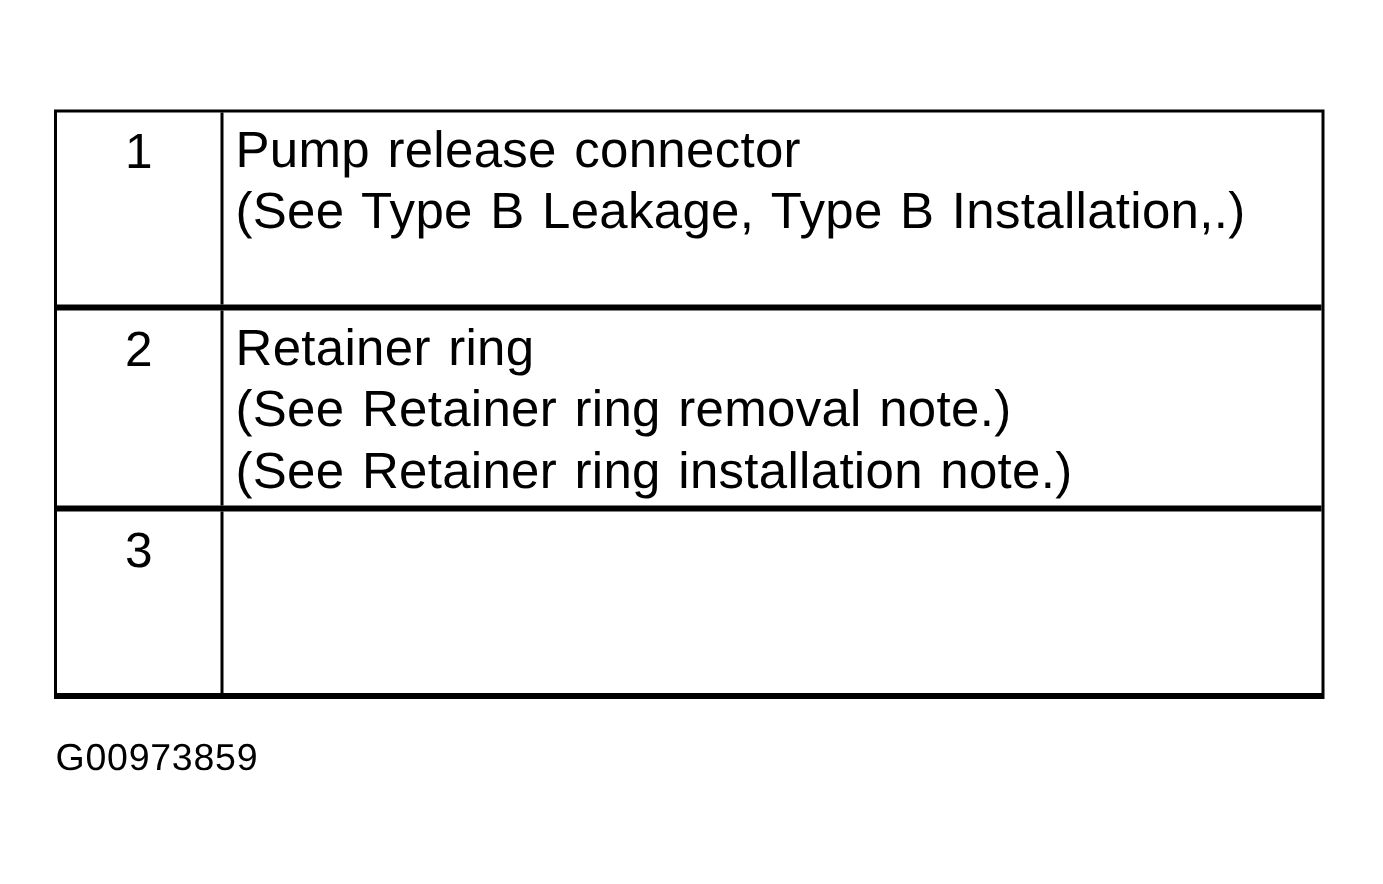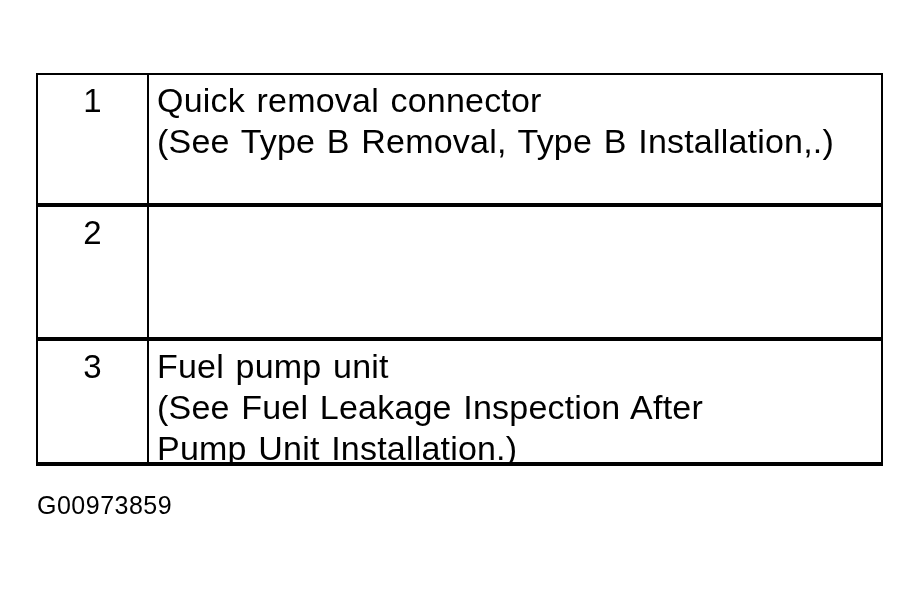--- a/index.html
+++ b/index.html
@@ -73,37 +73,37 @@
 </head>
 <body>
 
 <div class="parts-table">
 
   <div class="row row-1">
     <div class="cell num">
       <span>1</span>
     </div>
     <div class="cell desc">
-      <div class="desc-line">Quick removal connector</div>
-      <div class="desc-line">(See Type B Removal, Type B Installation,.)</div>
+      <div class="desc-line">Pump release connector</div>
+      <div class="desc-line">(See Type B Leakage, Type B Installation,.)</div>
     </div>
   </div>
 
   <div class="row row-2">
     <div class="cell num">
       <span>2</span>
     </div>
+    <div class="cell desc">
+      <div class="desc-line">Retainer ring</div>
+      <div class="desc-line">(See Retainer ring removal note.)</div>
+      <div class="desc-line">(See Retainer ring installation note.)</div>
+    </div>
   </div>
 
   <div class="row row-3">
     <div class="cell num">
       <span>3</span>
-    </div>
-    <div class="cell desc">
-      <div class="desc-line">Fuel pump unit</div>
-      <div class="desc-line">(See Fuel Leakage Inspection After</div>
-      <div class="desc-line">Pump Unit Installation.)</div>
     </div>
   </div>
 
 </div>
 
 <div class="figure-id">G00973859</div>
 
 </body></html>

